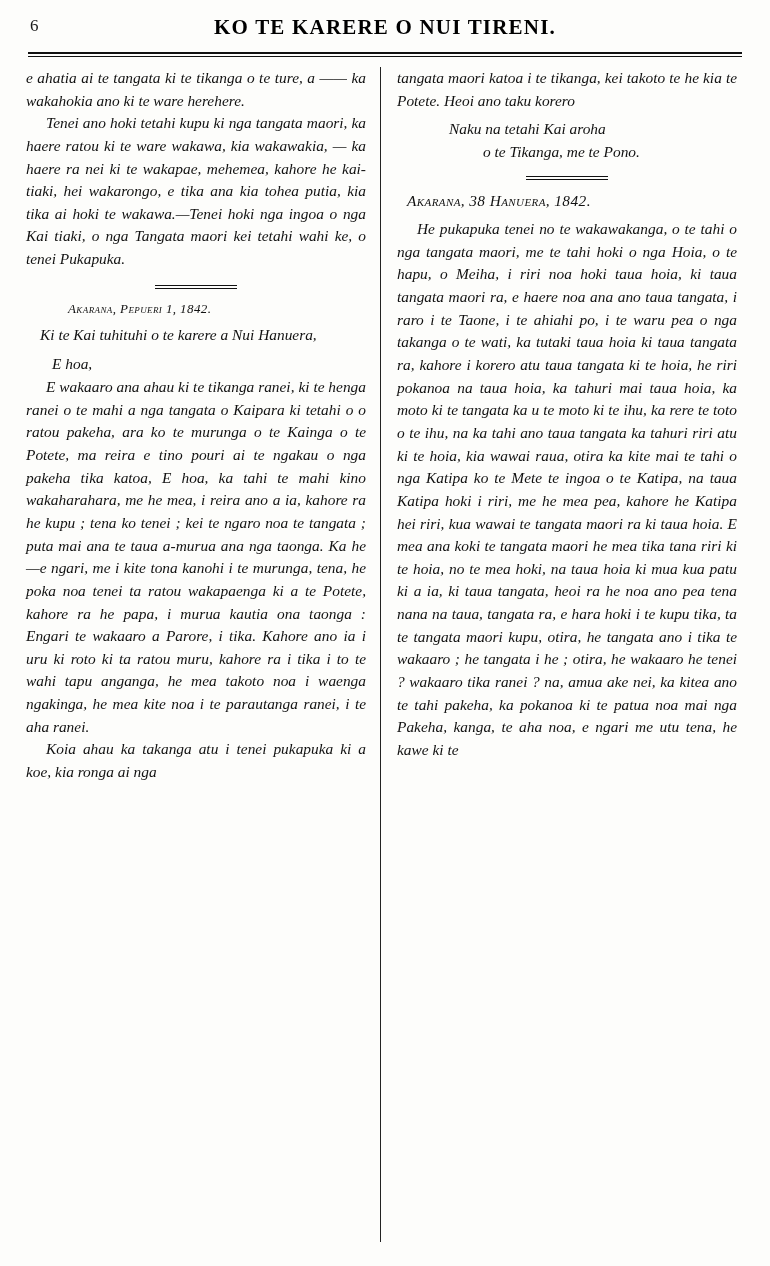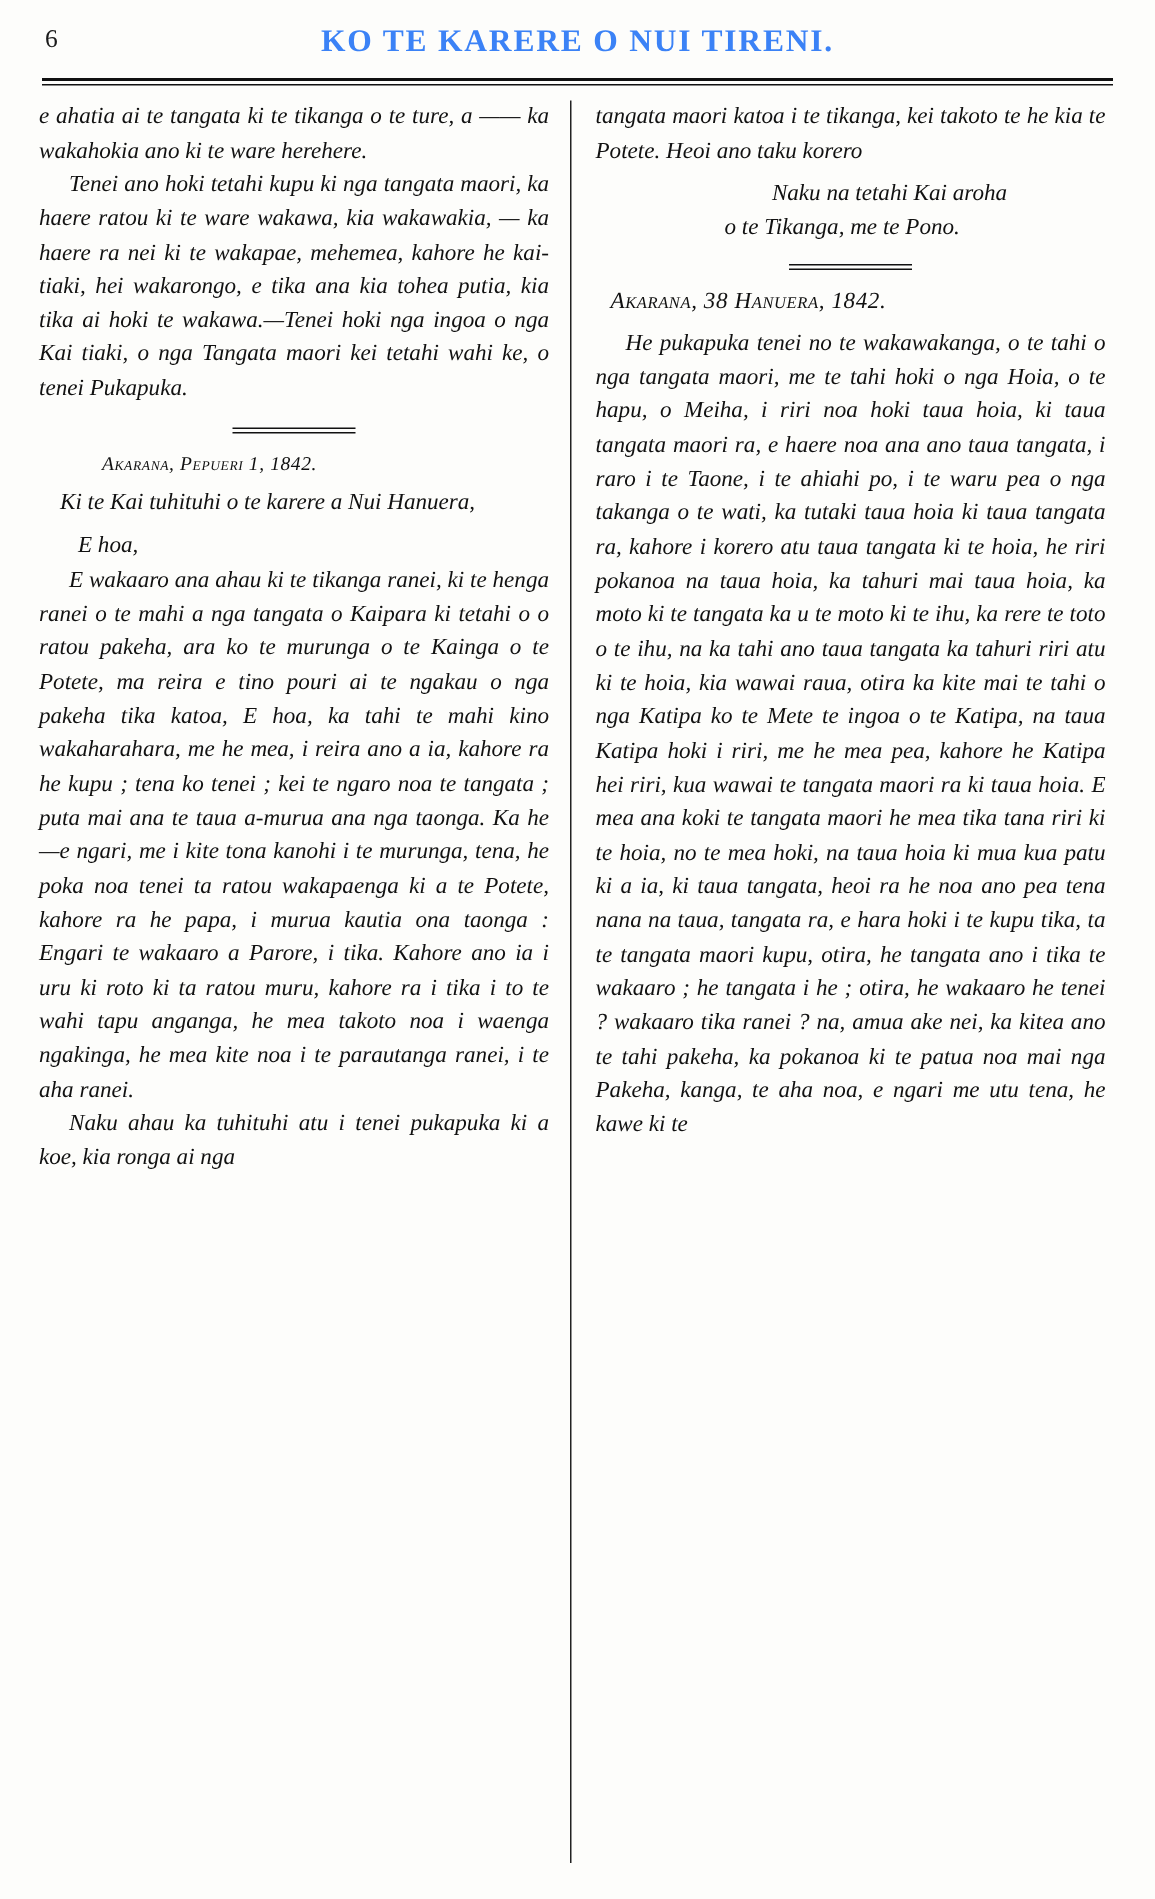--- a/index.html
+++ b/index.html
@@ -35,21 +35,21 @@
     font-family: "Liberation Serif", serif;
     color: #1a1a1a;
   }
   .masthead-title {
     text-align: center;
     font-size: 21px;
     letter-spacing: 1.2px;
     font-weight: bold;
     font-variant: small-caps;
     text-transform: uppercase;
-    color: #3b82f6;
+    color: #000000;
     padding-top: 1px;
   }
   .rule-top {
     border-top: 2px solid #111;
     margin: 4px 2px 0 2px;
     height: 0;
   }
   .rule-top-thin {
     border-top: 1px solid #111;
     margin: 2px 2px 0 2px;
@@ -108,21 +108,21 @@
     text-indent: 14px;
     margin-top: 6px;
   }
   .salutation2 {
     text-indent: 26px;
     margin-top: 6px;
     margin-bottom: 1px;
   }
   .signoff1 {
     text-indent: 0;
-    text-align: center;
+    text-align: left;
     padding-left: 52px;
     margin-top: 6px;
   }
   .signoff2 {
     text-indent: 0;
     text-align: left;
     padding-left: 86px;
     margin-bottom: 4px;
   }
   .divider-short {
@@ -152,21 +152,21 @@
     <div class="col col-left">
       <p class="noindent">e ahatia ai te tangata ki te tikanga o te ture, a —— ka wakahokia ano ki te ware herehere.</p>
       <p>Tenei ano hoki tetahi kupu ki nga tangata maori, ka haere ratou ki te ware wakawa, kia wakawakia, — ka haere ra nei ki te wakapae, mehemea, kahore he kai-tiaki, hei wakarongo, e tika ana kia tohea putia, kia tika ai hoki te wakawa.—Tenei hoki nga ingoa o nga Kai tiaki, o nga Tangata maori kei tetahi wahi ke, o tenei Pukapuka.</p>
 
       <div class="divider-short"></div>
 
       <p class="dateline">Akarana, Pepueri 1, 1842.</p>
       <p class="salutation">Ki te Kai tuhituhi o te karere a Nui Hanuera,</p>
       <p class="salutation2">E hoa,</p>
       <p>E wakaaro ana ahau ki te tikanga ranei, ki te henga ranei o te mahi a nga tangata o Kaipara ki tetahi o o ratou pakeha, ara ko te murunga o te Kainga o te Potete, ma reira e tino pouri ai te ngakau o nga pakeha tika katoa, E hoa, ka tahi te mahi kino wakaharahara, me he mea, i reira ano a ia, kahore ra he kupu ; tena ko tenei ; kei te ngaro noa te tangata ; puta mai ana te taua a-murua ana nga taonga. Ka he—e ngari, me i kite tona kanohi i te murunga, tena, he poka noa tenei ta ratou wakapaenga ki a te Potete, kahore ra he papa, i murua kautia ona taonga : Engari te wakaaro a Parore, i tika. Kahore ano ia i uru ki roto ki ta ratou muru, kahore ra i tika i to te wahi tapu anganga, he mea takoto noa i waenga ngakinga, he mea kite noa i te parautanga ranei, i te aha ranei.</p>
-      <p>Naku ahau ka tuhituhi atu i tenei pukapuka ki a koe, kia ronga ai nga</p>
+      <p>Koia ahau ka takanga atu i tenei pukapuka ki a koe, kia ronga ai nga</p>
     </div>
 
     <div class="col-divider"></div>
 
     <div class="col col-right">
       <p class="noindent">tangata maori katoa i te tikanga, kei takoto te he kia te Potete. Heoi ano taku korero</p>
       <p class="signoff1">Naku na tetahi Kai aroha</p>
       <p class="signoff2">o te Tikanga, me te Pono.</p>
 
       <div class="divider-short right"></div>

